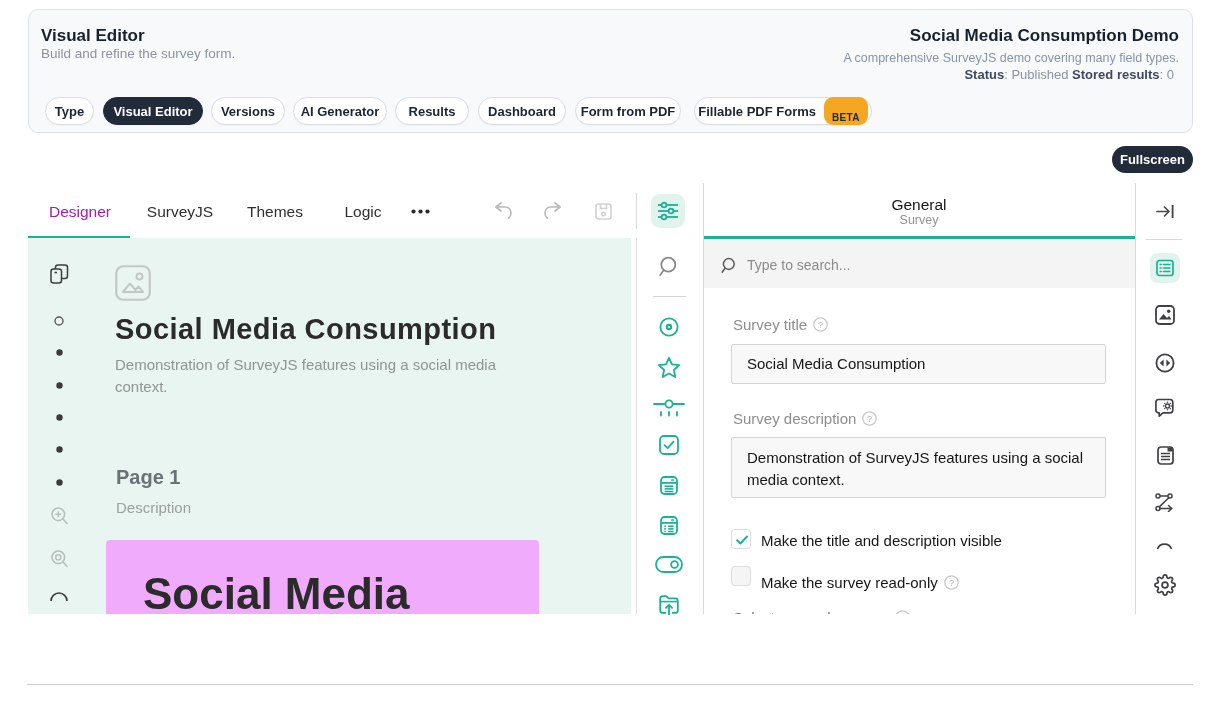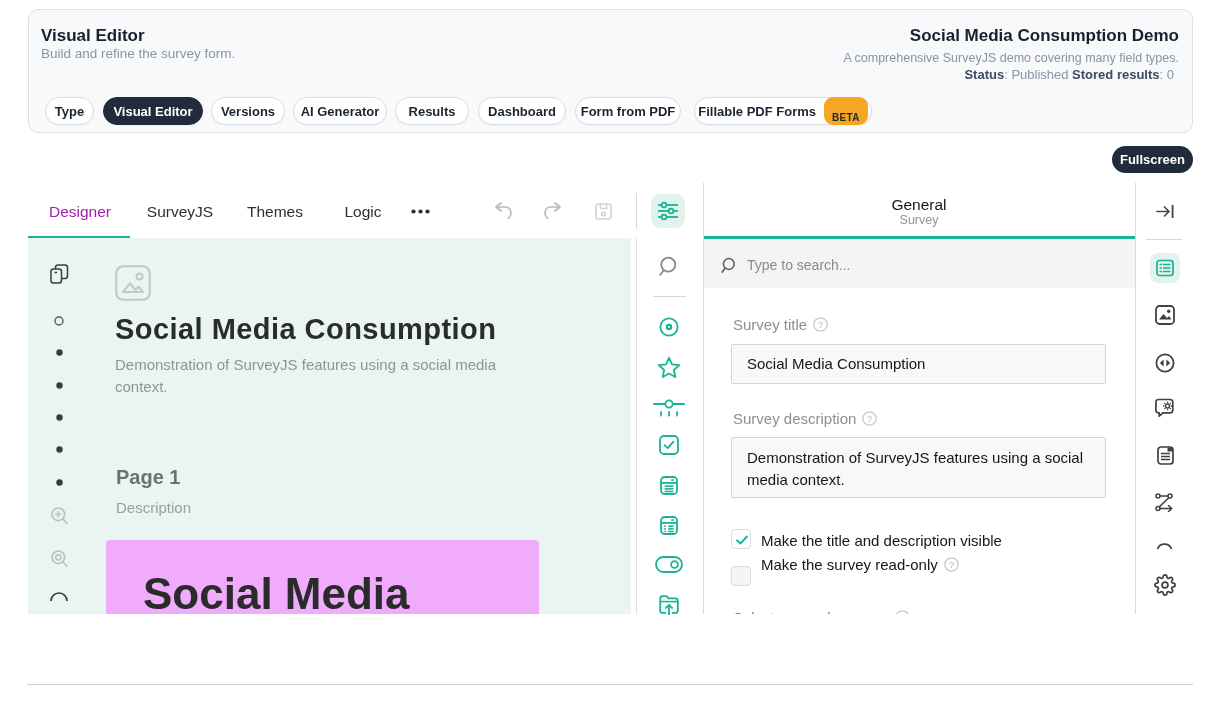--- a/index.html
+++ b/index.html
@@ -258,21 +258,21 @@
           <text x="7.5" y="10.7" text-anchor="middle" font-size="9" fill="#b5b5b5" font-family="Liberation Sans">?</text>
         </svg></div>
     <div class="pg-input" style="top:149px; height:61px; line-height:22px; padding:9px 15px;">Demonstration of SurveyJS features using a social media context.</div>
     <div class="cbx on" style="top:241px;">
       <svg width="18" height="18" viewBox="0 0 18 18" style="position:absolute;left:1px;top:1px;">
           <path d="M4 9.3 L7.4 12.5 L14 5.5" fill="none" stroke="#19b394" stroke-width="1.9" stroke-linecap="round" stroke-linejoin="round"></path>
         </svg>
     </div>
     <div class="cb-label" style="top:244px;">Make the title and description visible</div>
     <div class="cbx off" style="top:278px;"></div>
-    <div class="cb-label" style="top:268px;">Make the survey read-only<svg class="qmark" width="15" height="15" viewBox="0 0 15 15">
+    <div class="cb-label" style="top:286px;">Make the survey read-only<svg class="qmark" width="15" height="15" viewBox="0 0 15 15">
           <circle cx="7.5" cy="7.5" r="6.7" fill="none" stroke="#c9c9c9" stroke-width="1.3"></circle>
           <text x="7.5" y="10.7" text-anchor="middle" font-size="9" fill="#b5b5b5" font-family="Liberation Sans">?</text>
         </svg></div>
     <div class="pg-label" style="left:30px; top:321px; color:#7a7a7a;">Select survey language<svg class="qmark" width="15" height="15" viewBox="0 0 15 15">
           <circle cx="7.5" cy="7.5" r="6.7" fill="none" stroke="#c9c9c9" stroke-width="1.3"></circle>
         </svg></div>
   </div>
   <div id="vline2" class="abs"></div>
   <div id="vline3" class="abs"></div>
 

